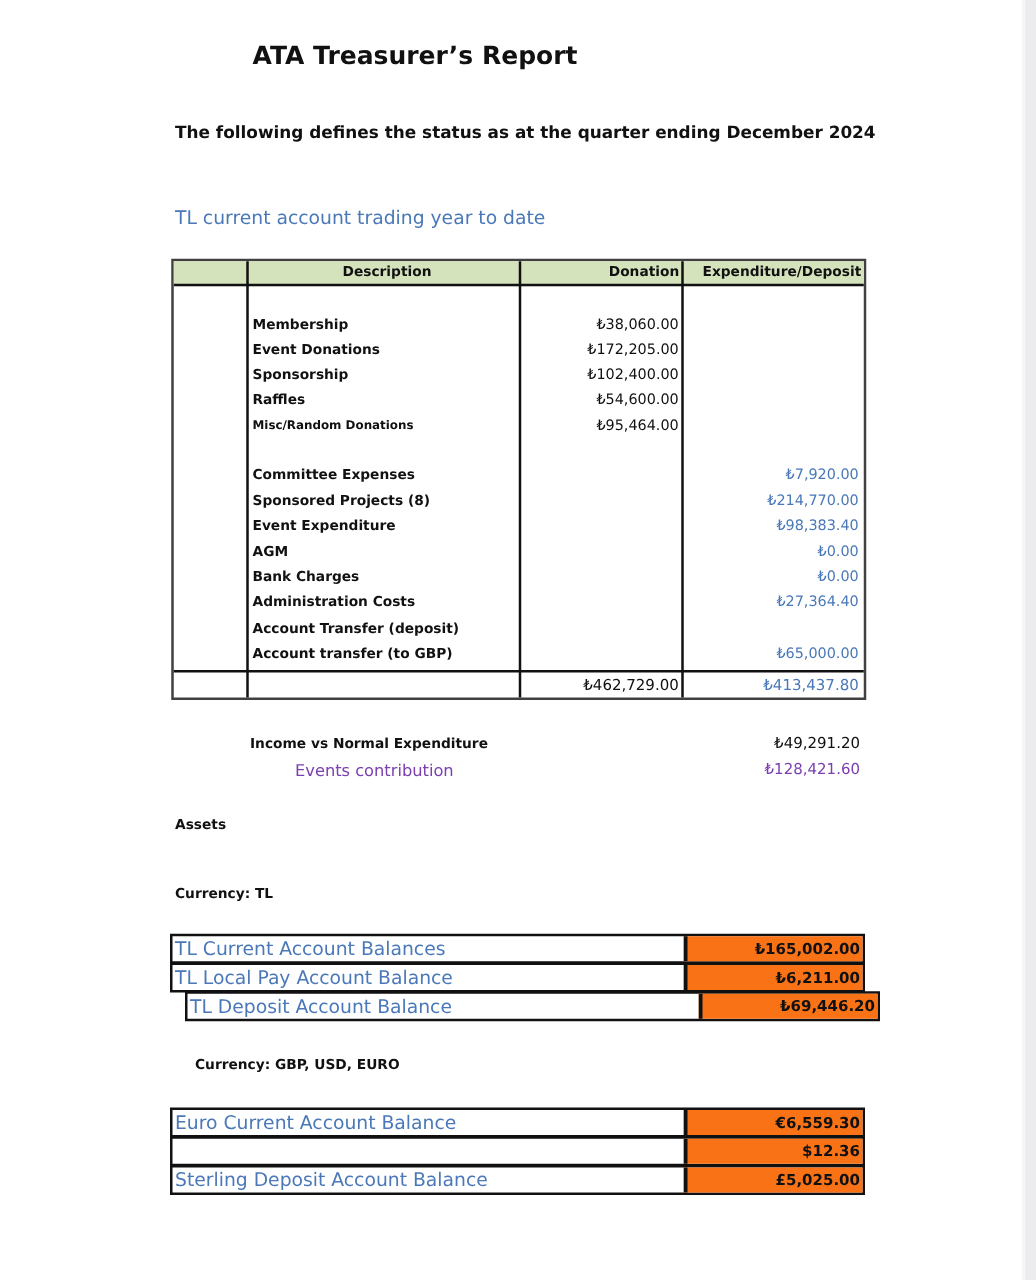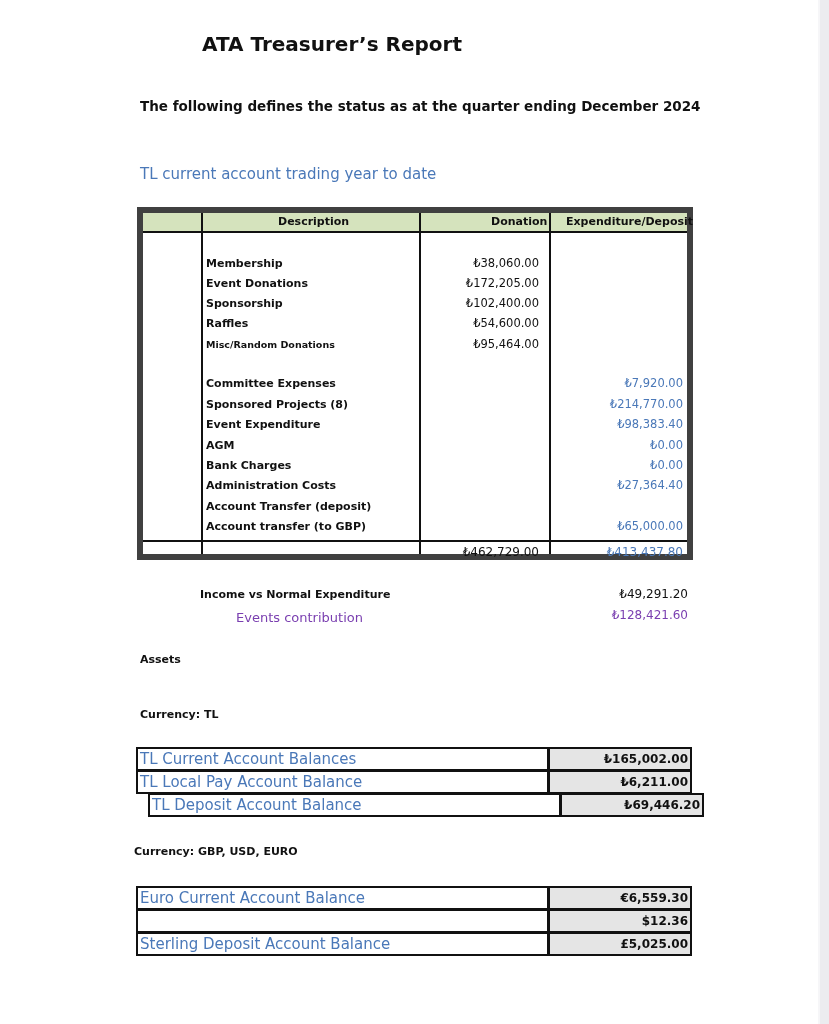--- a/index.html
+++ b/index.html
@@ -5,40 +5,40 @@
   * { box-sizing: border-box; margin: 0; padding: 0; }
   html, body { width: 829px; height: 1024px; background: #ffffff; overflow: hidden; }
   body { position: relative; font-family: "DejaVu Sans", sans-serif; color: #111; }
   .page-edge { position: absolute; left: 818px; top: 0; width: 11px; height: 1024px; background: #ececef; border-left: 2px solid #f6f6f8; }
   .abs { position: absolute; white-space: nowrap; }
   .title { left: 202px; top: 32px; font-size: 20px; font-weight: bold; }
   .subtitle { left: 140px; top: 98px; font-size: 13.5px; font-weight: bold; }
   .section-head { left: 140px; top: 165px; font-size: 15px; color: #4a78b8; }
 
   
-  .tbl { position: absolute; left: 137px; top: 207px; width: 556px; height: 353px; border: 6px solid #404040; padding-left: 48px; }
+  .tbl { position: absolute; left: 137px; top: 207px; width: 556px; height: 353px; border: 2px solid #404040; padding-left: 48px; }
   .tbl .hdr { position: absolute; left: 0; top: 0; width: 100%; height: 20px; background: #d5e3bd; border-bottom: 2px solid #111; }
   .tbl .vline { position: absolute; top: 0; bottom: 0; width: 2px; background: #111; }
   .tbl .hline { position: absolute; left: 0; right: 0; height: 2px; background: #111; }
   .hcell { position: absolute; top: 2px; font-size: 11px; font-weight: bold; }
   .row-label { position: absolute; left: 63px; font-size: 11px; font-weight: bold; }
   .row-label.small { font-size: 9.5px; }
   .don { position: absolute; right: 148px; font-size: 11.5px; text-align: right; }
   .exp { position: absolute; right: 4px; font-size: 11.5px; text-align: right; color: #4a78b8; }
 
   .summary-label { font-size: 11px; font-weight: bold; }
   .summary-purple { font-size: 13px; color: #7a3fb0; }
   .sum-val { font-size: 12px; text-align: right; }
 
   .assets-head { left: 140px; top: 653px; font-size: 11px; font-weight: bold; }
   .currency-lbl { font-size: 11px; font-weight: bold; }
 
   .bal-row { position: absolute; left: 136px; width: 556px; height: 24px; border: 2px solid #111; }
   .bal-row .bal-label { position: absolute; left: 2px; top: 1px; font-size: 15px; color: #4a78b8; }
-  .bal-row .bal-val { position: absolute; left: 409px; top: 0; right: 0; bottom: 0; background: #e5e5e5; border-left: 3px solid #111; font-size: 12px; font-weight: bold; text-align: right; padding-right: 2px; padding-top: 3px; }
+  .bal-row .bal-val { position: absolute; left: 409px; top: 0; right: 0; bottom: 0; background: #f97316; border-left: 3px solid #111; font-size: 12px; font-weight: bold; text-align: right; padding-right: 2px; padding-top: 3px; }
 </style>
 </head>
 <body>
 
 <div class="page-edge"></div>
 
 <div class="abs title">ATA Treasurer’s Report</div>
 <div class="abs subtitle">The following defines the status as at the quarter ending December 2024</div>
 <div class="abs section-head">TL current account trading year to date</div>
 
@@ -99,21 +99,21 @@
 </div>
 <div class="bal-row" style="top:770px;">
   <div class="bal-label">TL Local Pay Account Balance</div>
   <div class="bal-val">₺6,211.00</div>
 </div>
 <div class="bal-row" style="top:793px;margin-left:12px;">
   <div class="bal-label">TL Deposit Account Balance</div>
   <div class="bal-val">₺69,446.20</div>
 </div>
 
-<div class="abs currency-lbl" style="left:134px; top:845px;">Currency: GBP, USD, EURO</div>
+<div class="abs currency-lbl" style="left:156px; top:845px;">Currency: GBP, USD, EURO</div>
 
 <div class="bal-row" style="top:886px;">
   <div class="bal-label">Euro Current Account Balance</div>
   <div class="bal-val">€6,559.30</div>
 </div>
 <div class="bal-row" style="top:909px;">
   <div class="bal-val">$12.36</div>
 </div>
 <div class="bal-row" style="top:932px;padding-left:48px;">
   <div class="bal-label">Sterling Deposit Account Balance</div>

